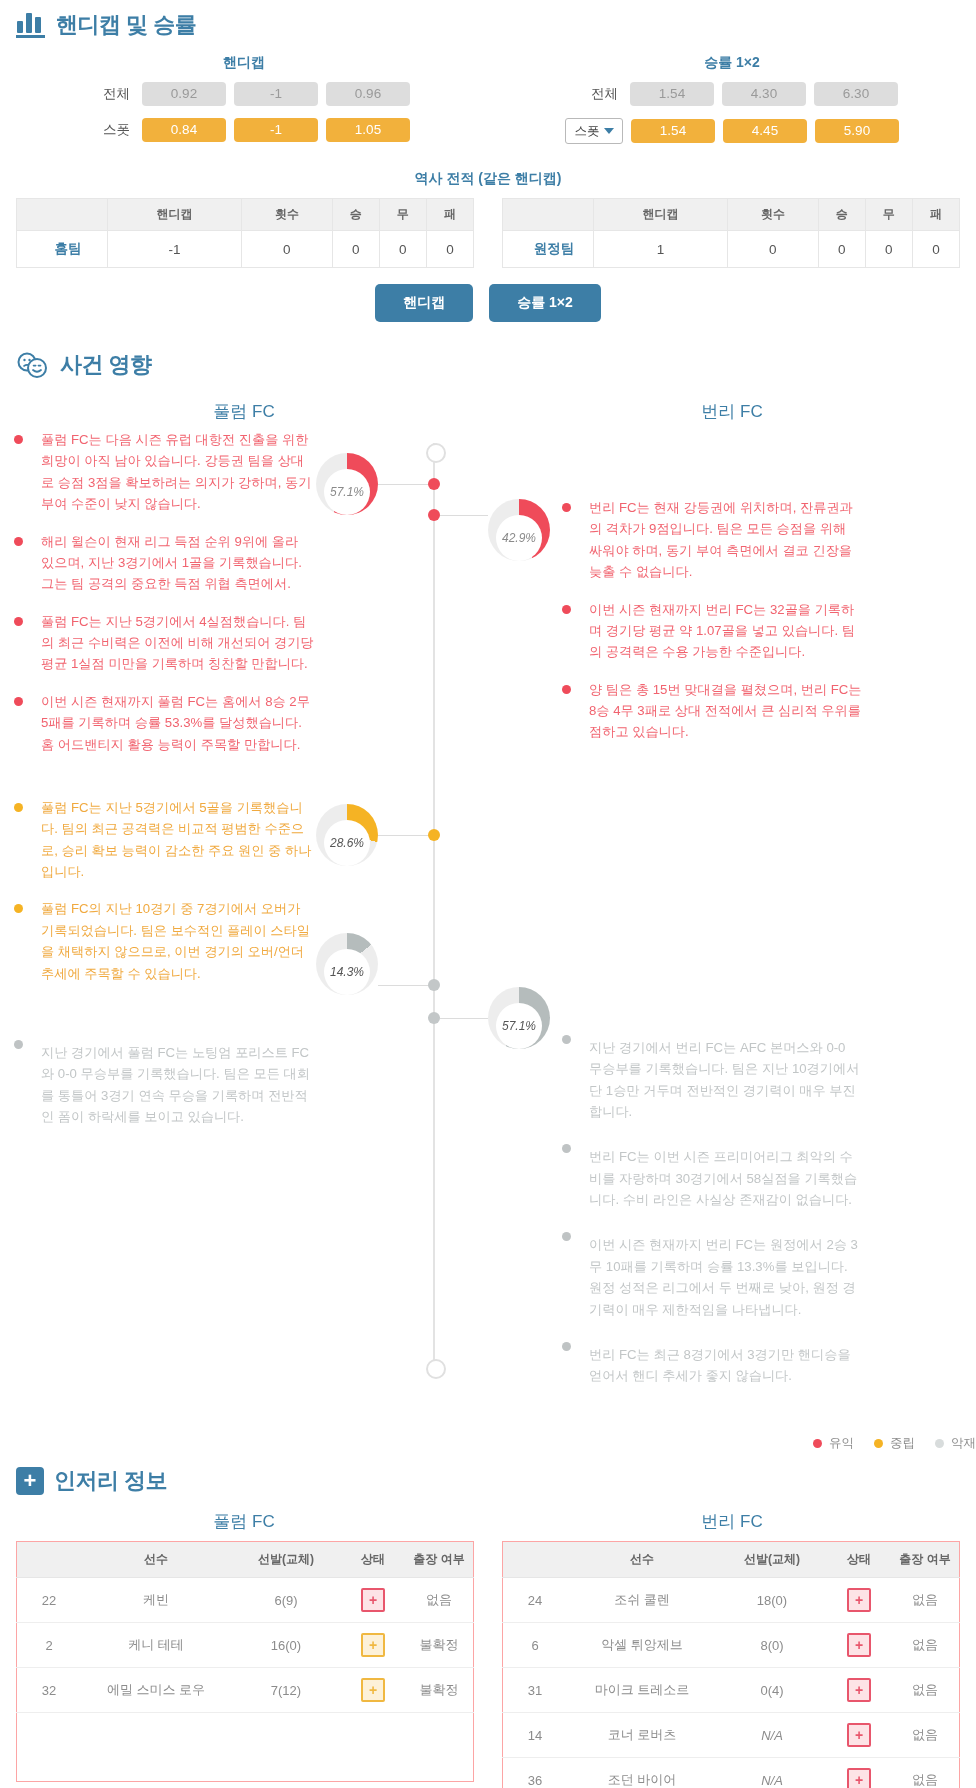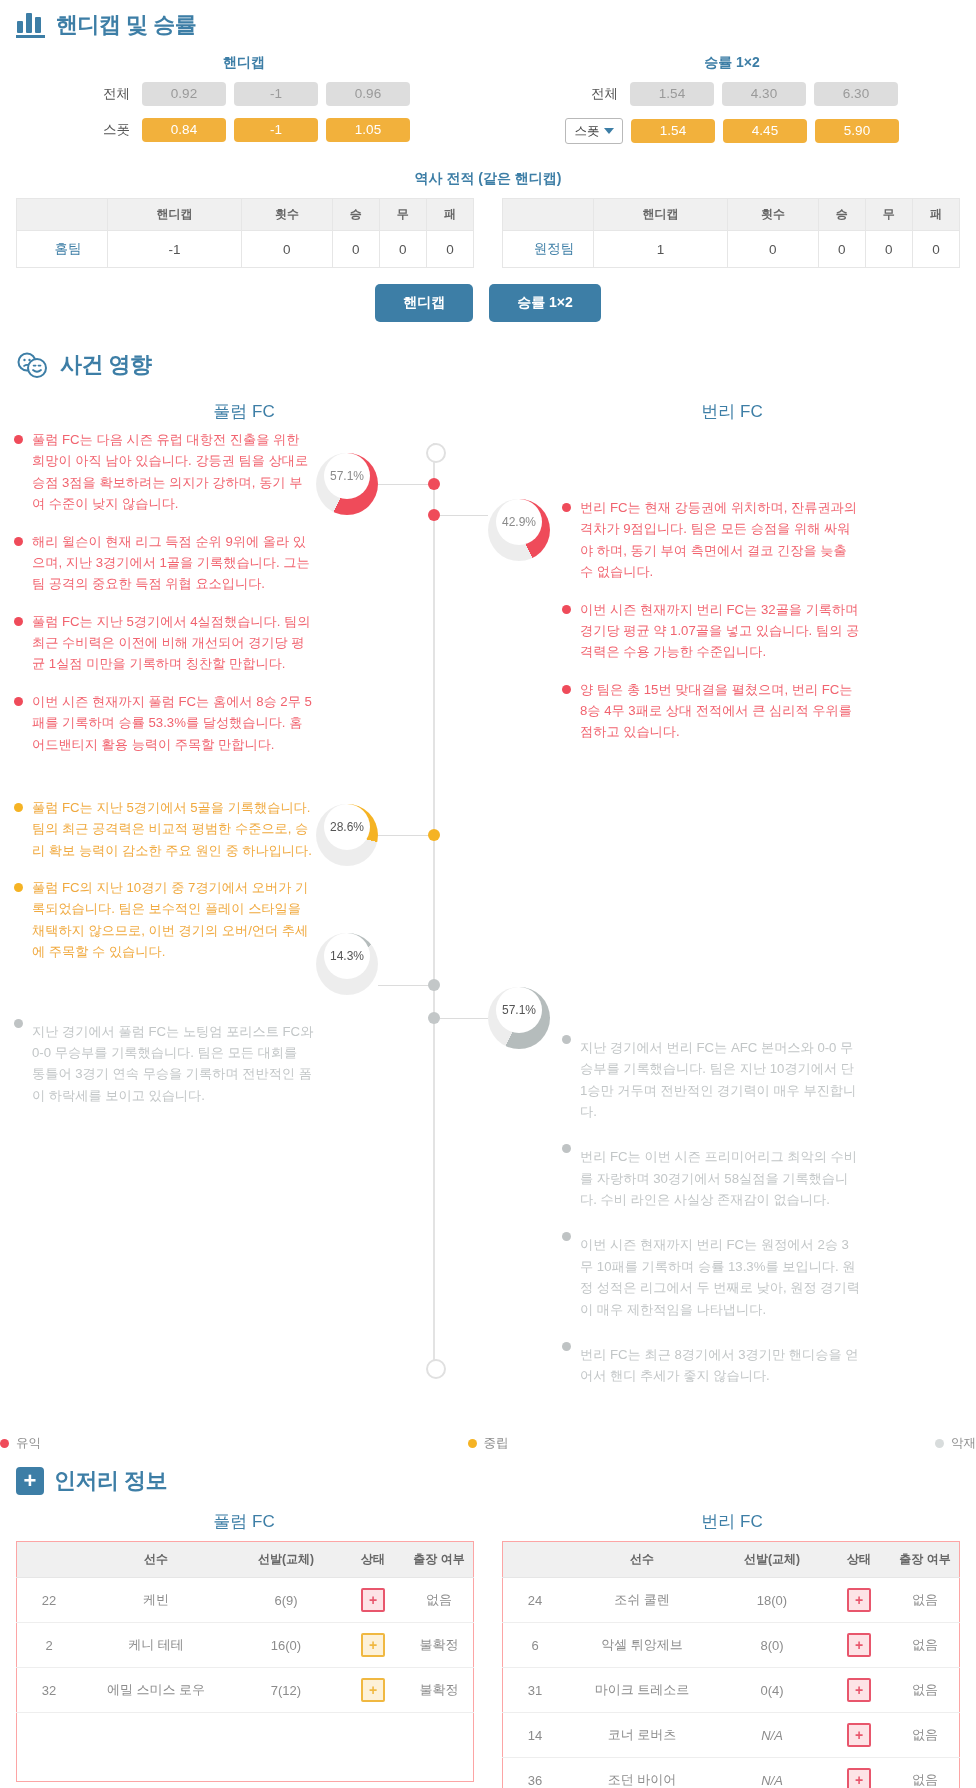--- a/index.html
+++ b/index.html
@@ -37,61 +37,61 @@
   .odds-select{width:56px;height:24px;border:1px solid #b9b9b9;border-radius:3px;background:#fff;
     display:flex;align-items:center;justify-content:center;gap:4px;font-size:12.5px;color:#444;}
   .chev{width:0;height:0;border-left:5px solid transparent;border-right:5px solid transparent;border-top:6px solid #3d7ea6;}
 
   
   .hist-title{text-align:center;color:#3d7ea6;font-size:14px;font-weight:bold;padding:14px 0 10px 0;}
   .hist-wrap{display:flex;justify-content:space-between;padding:0 16px;}
   table.hist{border-collapse:collapse;width:458px;font-size:13px;}
   table.hist th{background:#f0f0f0;color:#666;font-weight:bold;font-size:12px;padding:7px 0;border:1px solid #e6e6e6;text-align:center;}
   table.hist td{padding:9px 0;border:1px solid #e6e6e6;text-align:center;color:#555;font-size:13.5px;}
-  table.hist td.team{color:#3d7ea6;font-weight:normal;padding-left:12px;}
+  table.hist td.team{color:#3d7ea6;font-weight:bold;padding-left:12px;}
   .btn-row{display:flex;justify-content:center;gap:16px;padding:16px 0 10px 0;}
   .btn{background:#3d7ea6;color:#fff;border:none;border-radius:5px;padding:10px 28px;font-size:14px;
        font-weight:bold;font-family:inherit;cursor:pointer;}
 
   
   .ei{position:relative;width:976px;}
   .ei-teams{display:flex;}
   .ei-team-name{width:488px;text-align:center;color:#3d7ea6;font-size:17px;padding:16px 0 6px 0;}
   .ei-body{position:relative;min-height:1000px;}
   .spine{position:absolute;left:433px;top:14px;width:2px;background:#e3e3e3;height:932px;}
   .spine-cap{position:absolute;left:426px;width:16px;height:16px;border-radius:50%;border:2px solid #e0e0e0;background:#fff;}
   .spine-cap.top{top:14px;}
   .spine-cap.bot{top:930px;}
 
   .bullets{position:absolute;width:300px;}
   .bullets.left{left:14px;text-align:left;}
   .bullets.right{left:562px;text-align:left;}
-  .bullet{display:flex;gap:9px;margin-bottom:16px;}
+  .bullet{display:flex;gap:18px;margin-bottom:16px;}
   .dot{flex:0 0 auto;width:9px;height:9px;border-radius:50%;margin-top:6px;}
   .dot.pos{background:#ef4b5a;}
   .dot.neu{background:#f5b324;}
   .dot.neg{background:#bfc3c4;}
   .btext{font-size:13.2px;line-height:1.62;}
   .btext.pos{color:#f1636f;}
   .btext.neu{color:#f0a93f;}
   .btext.neg{color:#c2c6c7;margin-top:8px;}
 
   
-  .donut{position:absolute;width:62px;height:62px;border-radius:50%;display:flex;align-items:flex-start;justify-content:center;}
+  .donut{position:absolute;width:62px;height:62px;border-radius:50%;display:flex;align-items:flex-end;justify-content:center;font-style:italic;}
   .donut .inner{width:46px;height:46px;border-radius:50%;background:#fff;display:flex;align-items:center;justify-content:center;
     font-size:12px;}
   .donut.pos .inner{color:#8a8a8a;}
   .connector{position:absolute;height:1px;background:#dcdcdc;}
   .node{position:absolute;width:12px;height:12px;border-radius:50%;}
   .node.pos{background:#ef4b5a;}
   .node.neu{background:#f5b324;}
   .node.neg{background:#c3c7c8;}
 
   
-  .ei-legend{display:flex;justify-content:space-between;gap:55px;padding:6px 0 4px 0;}
+  .ei-legend{display:flex;justify-content:flex-end;gap:20px;padding:6px 0 4px 0;}
   .lg{display:flex;align-items:center;gap:7px;font-size:12.5px;color:#8d8d8d;}
   .lg .d{width:9px;height:9px;border-radius:50%;}
 
   
   .inj-teams{display:flex;}
   .inj-team-name{width:488px;text-align:center;color:#3d7ea6;font-size:17px;padding:10px 0 8px 0;}
   .inj-wrap{display:flex;justify-content:space-between;padding:0 16px;align-items:flex-start;}
   table.inj{border-collapse:collapse;width:458px;font-size:13px;border:1px solid #fca5a5;}
   table.inj th{background:#f0f0f0;color:#666;font-weight:bold;font-size:12px;padding:9px 0;border-bottom:1px solid #e6e6e6;text-align:center;}
   table.inj td{padding:10px 0;border-bottom:1px solid #eeeeee;text-align:center;color:#8c8c8c;font-size:13px;}
@@ -235,21 +235,21 @@
       <div class="spine-cap top"></div>
       <div class="spine-cap bot"></div>
 
       <div class="bullets left" style="top:0">
         <div class="bullet">
           <span class="dot pos"></span>
           <span class="btext pos">풀럼 FC는 다음 시즌 유럽 대항전 진출을 위한 희망이 아직 남아 있습니다. 강등권 팀을 상대로 승점 3점을 확보하려는 의지가 강하며, 동기 부여 수준이 낮지 않습니다.</span>
         </div>
         <div class="bullet">
           <span class="dot pos"></span>
-          <span class="btext pos">해리 윌슨이 현재 리그 득점 순위 9위에 올라 있으며, 지난 3경기에서 1골을 기록했습니다. 그는 팀 공격의 중요한 득점 위협 요소입니다.</span>
+          <span class="btext pos">해리 윌슨이 현재 리그 득점 순위 9위에 올라 있으며, 지난 3경기에서 1골을 기록했습니다. 그는 팀 공격의 중요한 득점 위협 측면에서.</span>
         </div>
         <div class="bullet">
           <span class="dot pos"></span>
           <span class="btext pos">풀럼 FC는 지난 5경기에서 4실점했습니다. 팀의 최근 수비력은 이전에 비해 개선되어 경기당 평균 1실점 미만을 기록하며 칭찬할 만합니다.</span>
         </div>
         <div class="bullet">
           <span class="dot pos"></span>
           <span class="btext pos">이번 시즌 현재까지 풀럼 FC는 홈에서 8승 2무 5패를 기록하며 승률 53.3%를 달성했습니다. 홈 어드밴티지 활용 능력이 주목할 만합니다.</span>
         </div>
         <div style="height:26px"></div>

